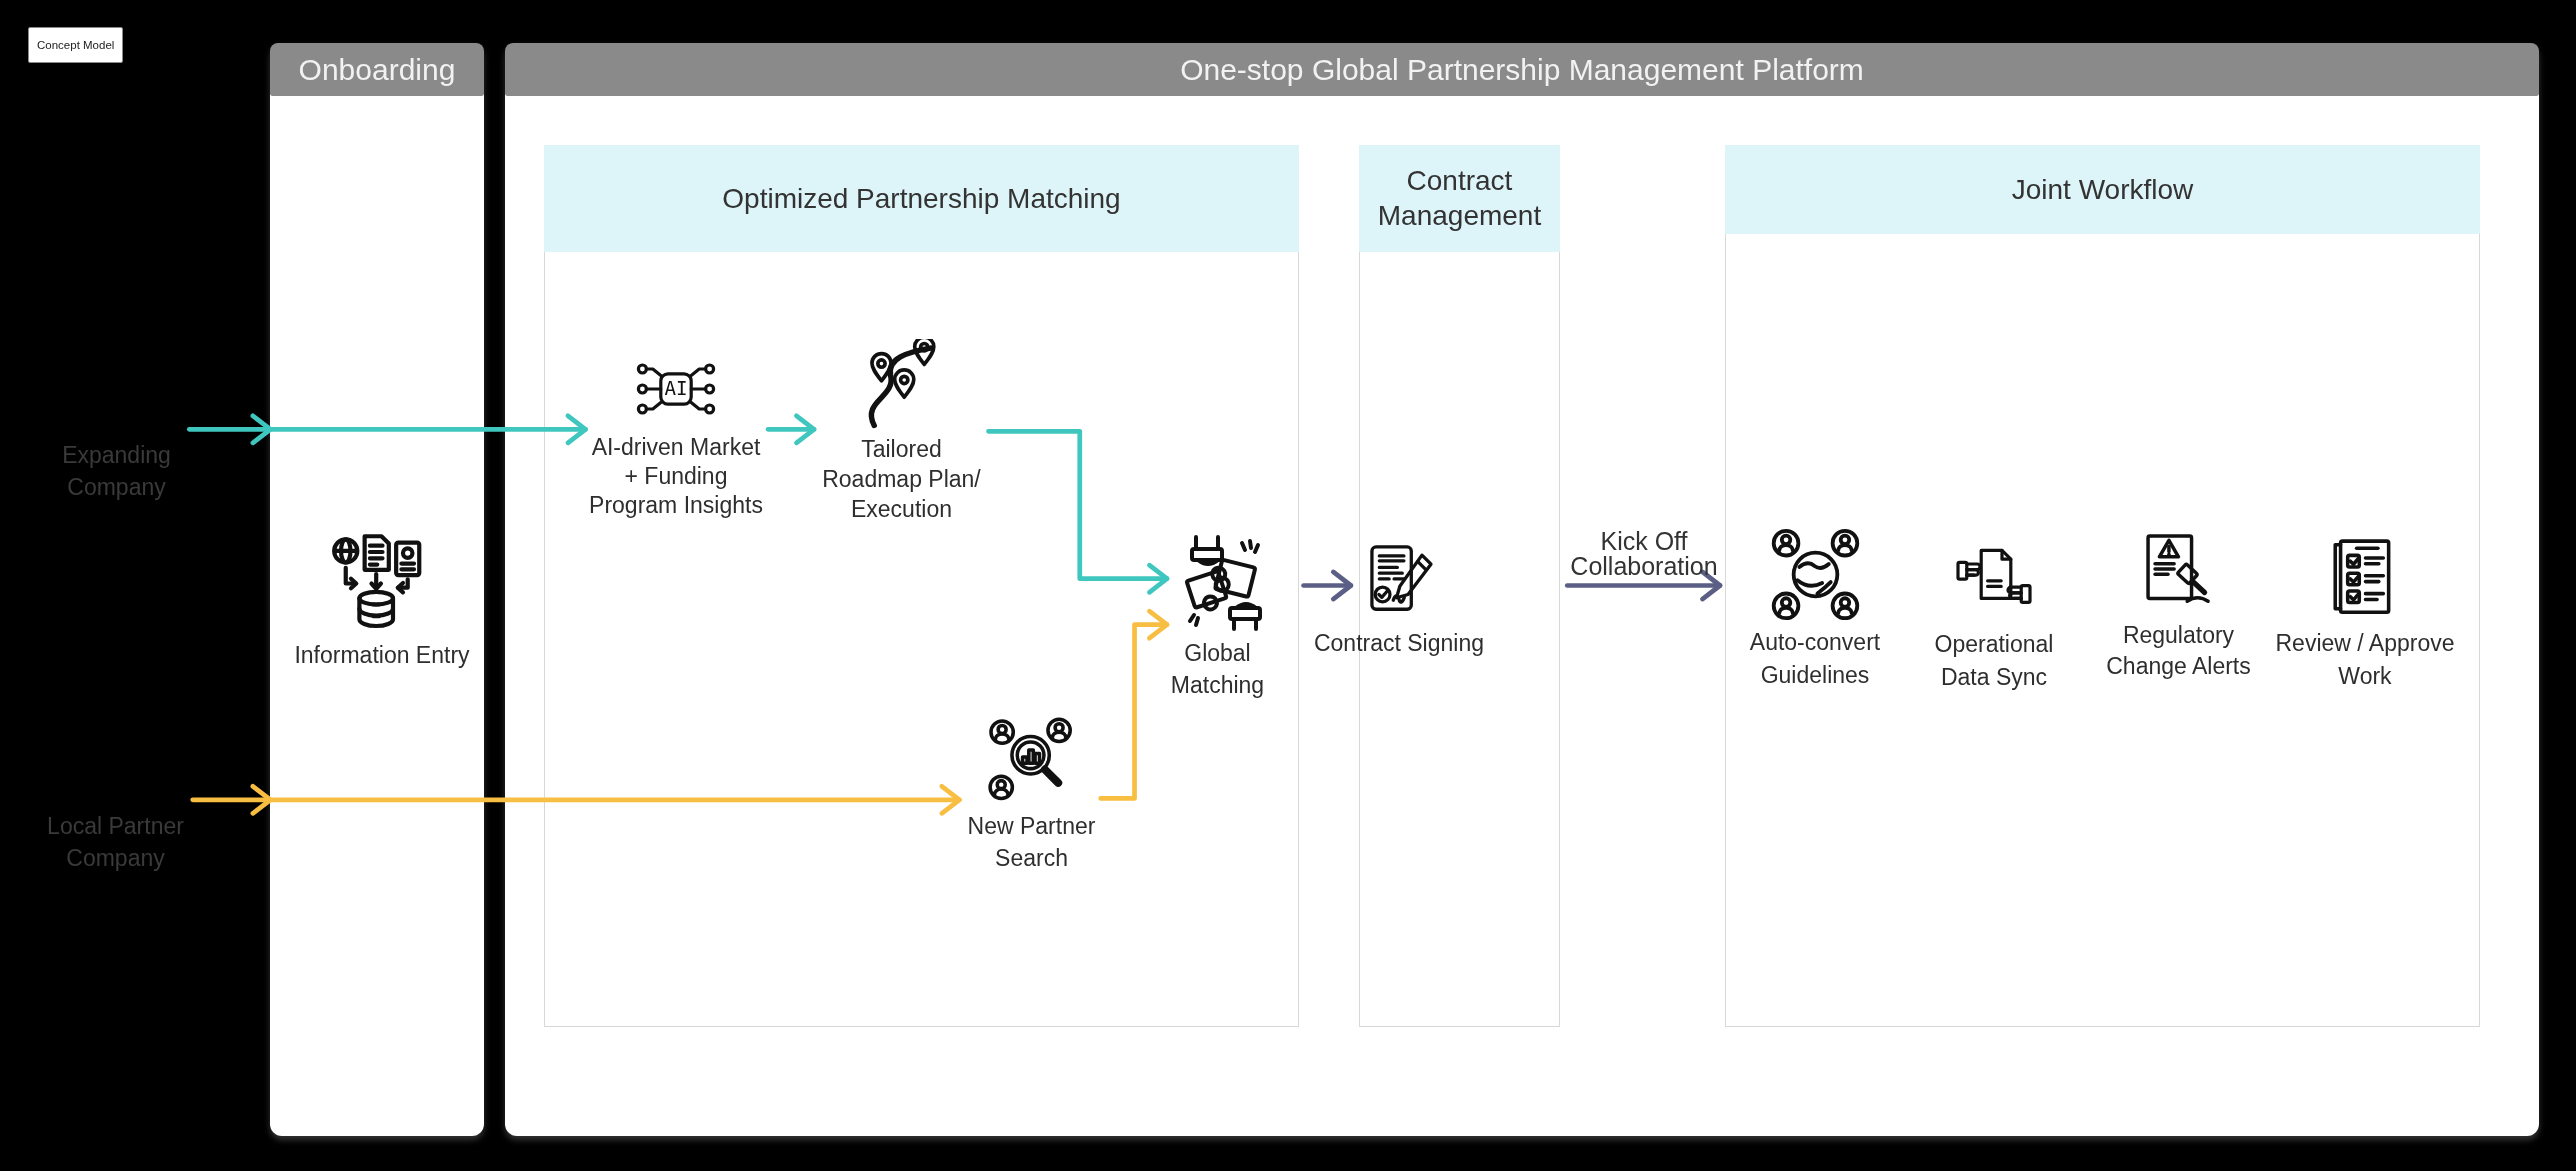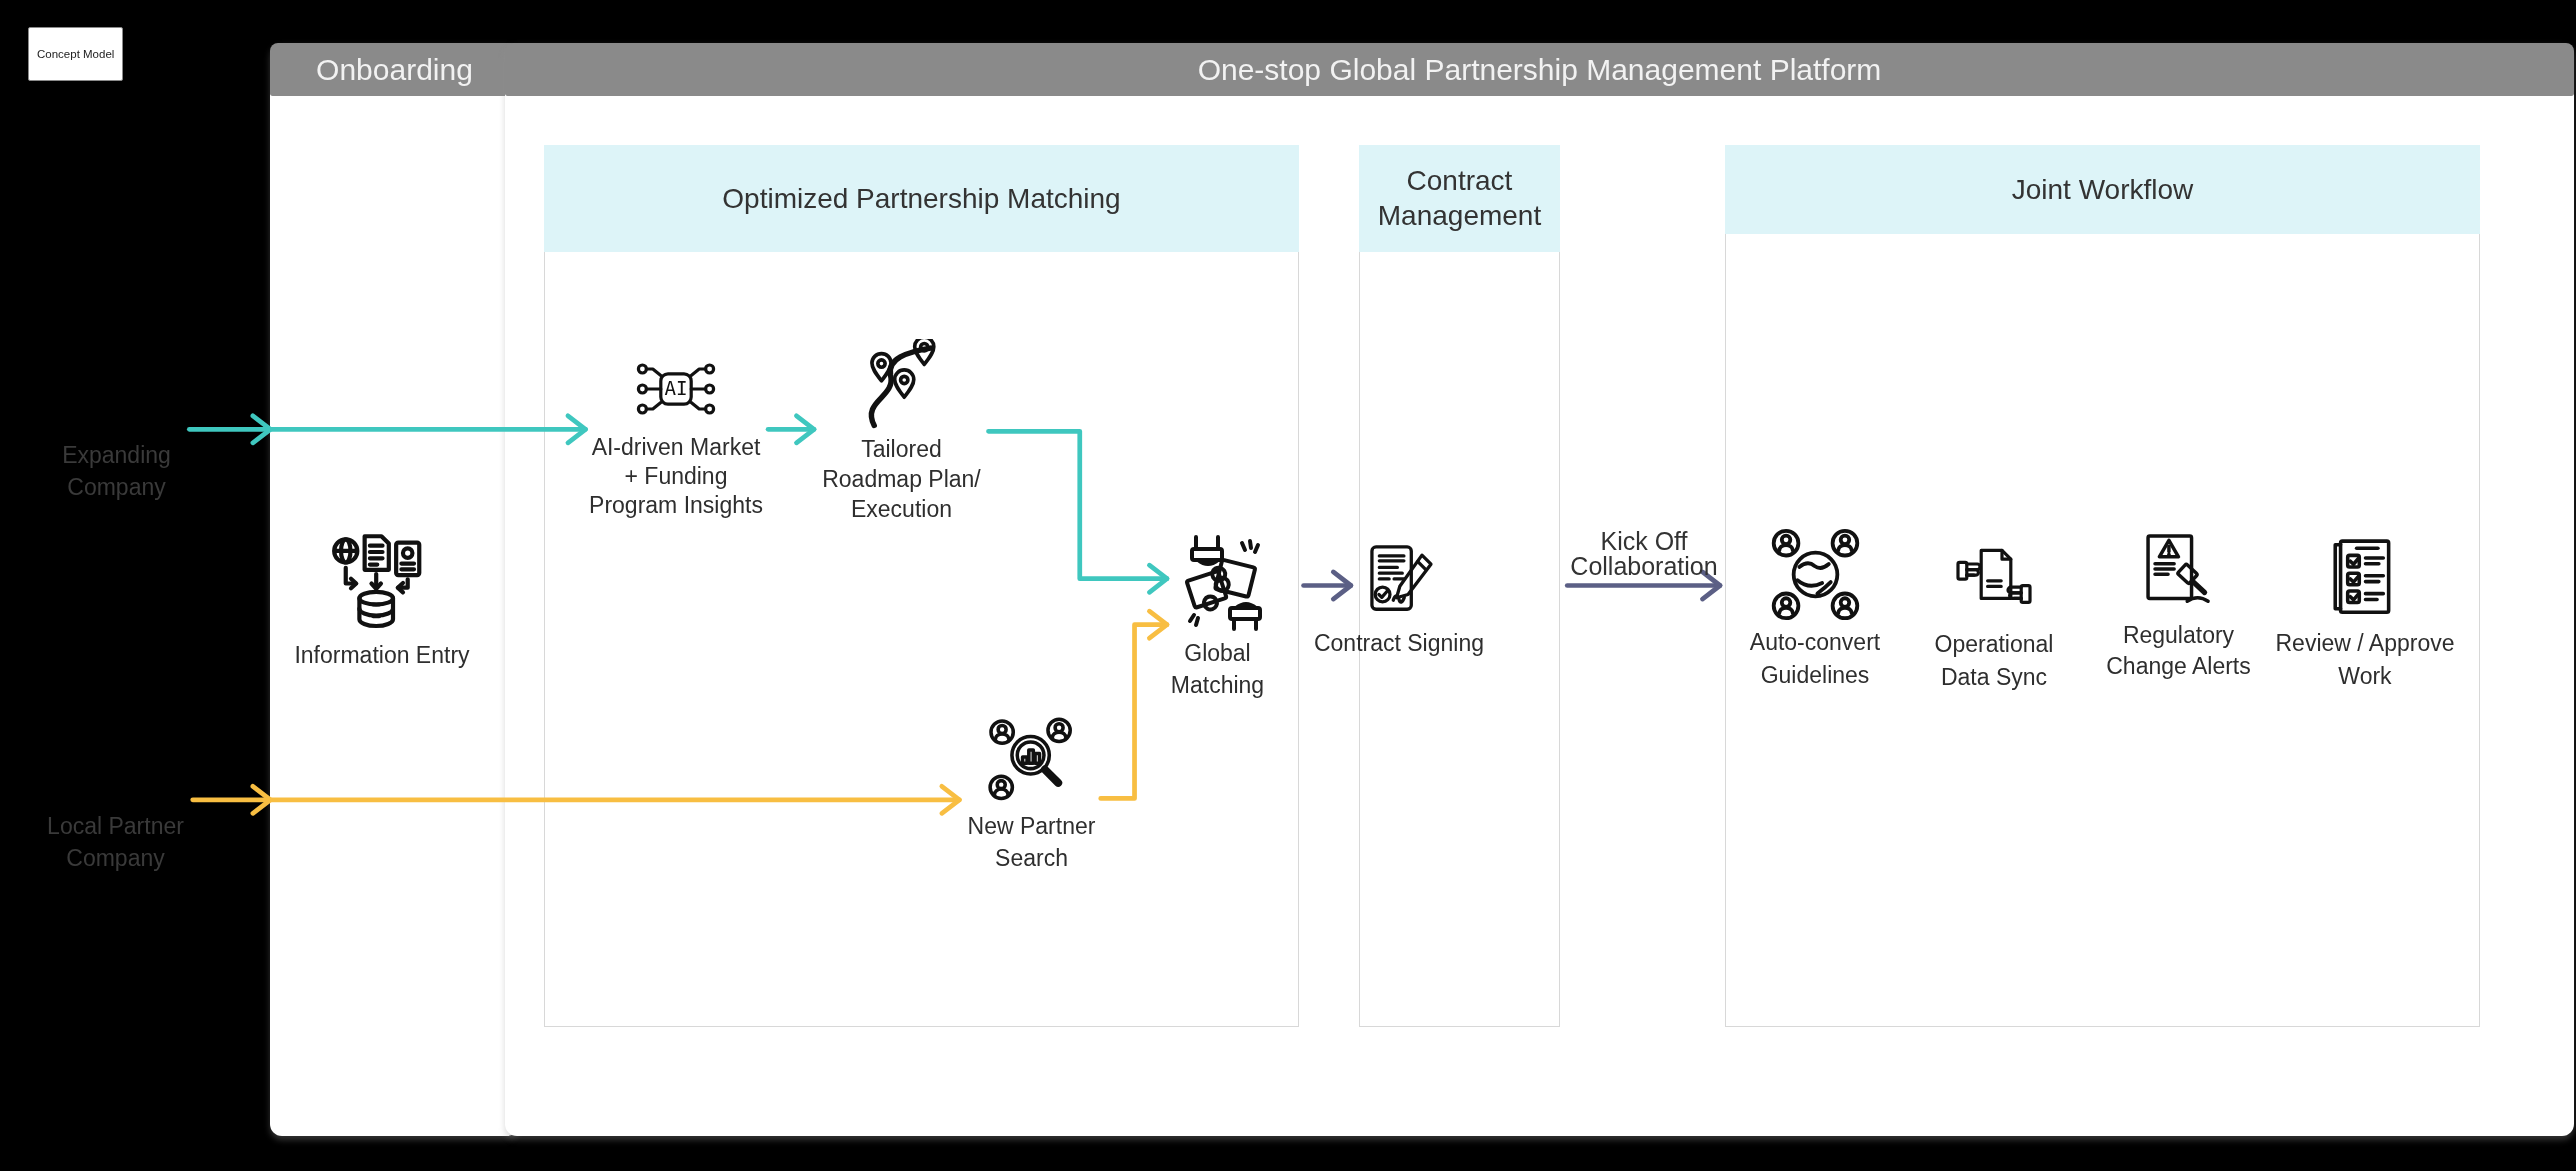--- a/index.html
+++ b/index.html
@@ -1,26 +1,26 @@
 <!DOCTYPE html>
 <html style="font-size:10.8px"><head>
 <meta charset="utf-8">
 <style>
   html,body{margin:0;padding:0;background:#000;}
   #canvas{position:relative;width:2576px;height:1171px;background:#000;overflow:hidden;
           font-family:"Liberation Sans",sans-serif;}
   
   .badge{position:absolute;left:28px;top:27px;background:#fff;border:0.7px solid #8a8a8a;
-         border-radius:2px;padding:20px 8px;font-size:11.5px;color:#1c1c1c;}
+         border-radius:2px;padding:11px 8px;font-size:11.5px;color:#1c1c1c;}
   
   .actor{position:absolute;width:203px;text-align:center;color:#3a3a3a;
          font-size:23px;line-height:32px;}
   
   .panel{position:absolute;background:#fff;border-radius:12px;
-         box-shadow:0 3.4px 6px rgba(150,150,150,.35);padding-left:35px;}
+         box-shadow:0 3.4px 6px rgba(150,150,150,.35);}
   .panel-header{position:absolute;top:0;left:0;right:0;height:53px;background:#8a8a8a;
          border-radius:8px 8px 2.7px 2.7px;display:flex;align-items:center;justify-content:center;
          color:#f2f2f2;font-size:30px;}
   
   .section{position:absolute;background:#fff;border:1.4px solid #d8d8d8;}
   .section-header{position:absolute;top:-1.4px;left:-1.4px;right:-1.4px;background:#ddf4f8;
          display:flex;flex-direction:column;align-items:center;justify-content:center;
          color:#333;font-size:28px;text-align:center;}
   .section-header .tl{line-height:35px;}
   

